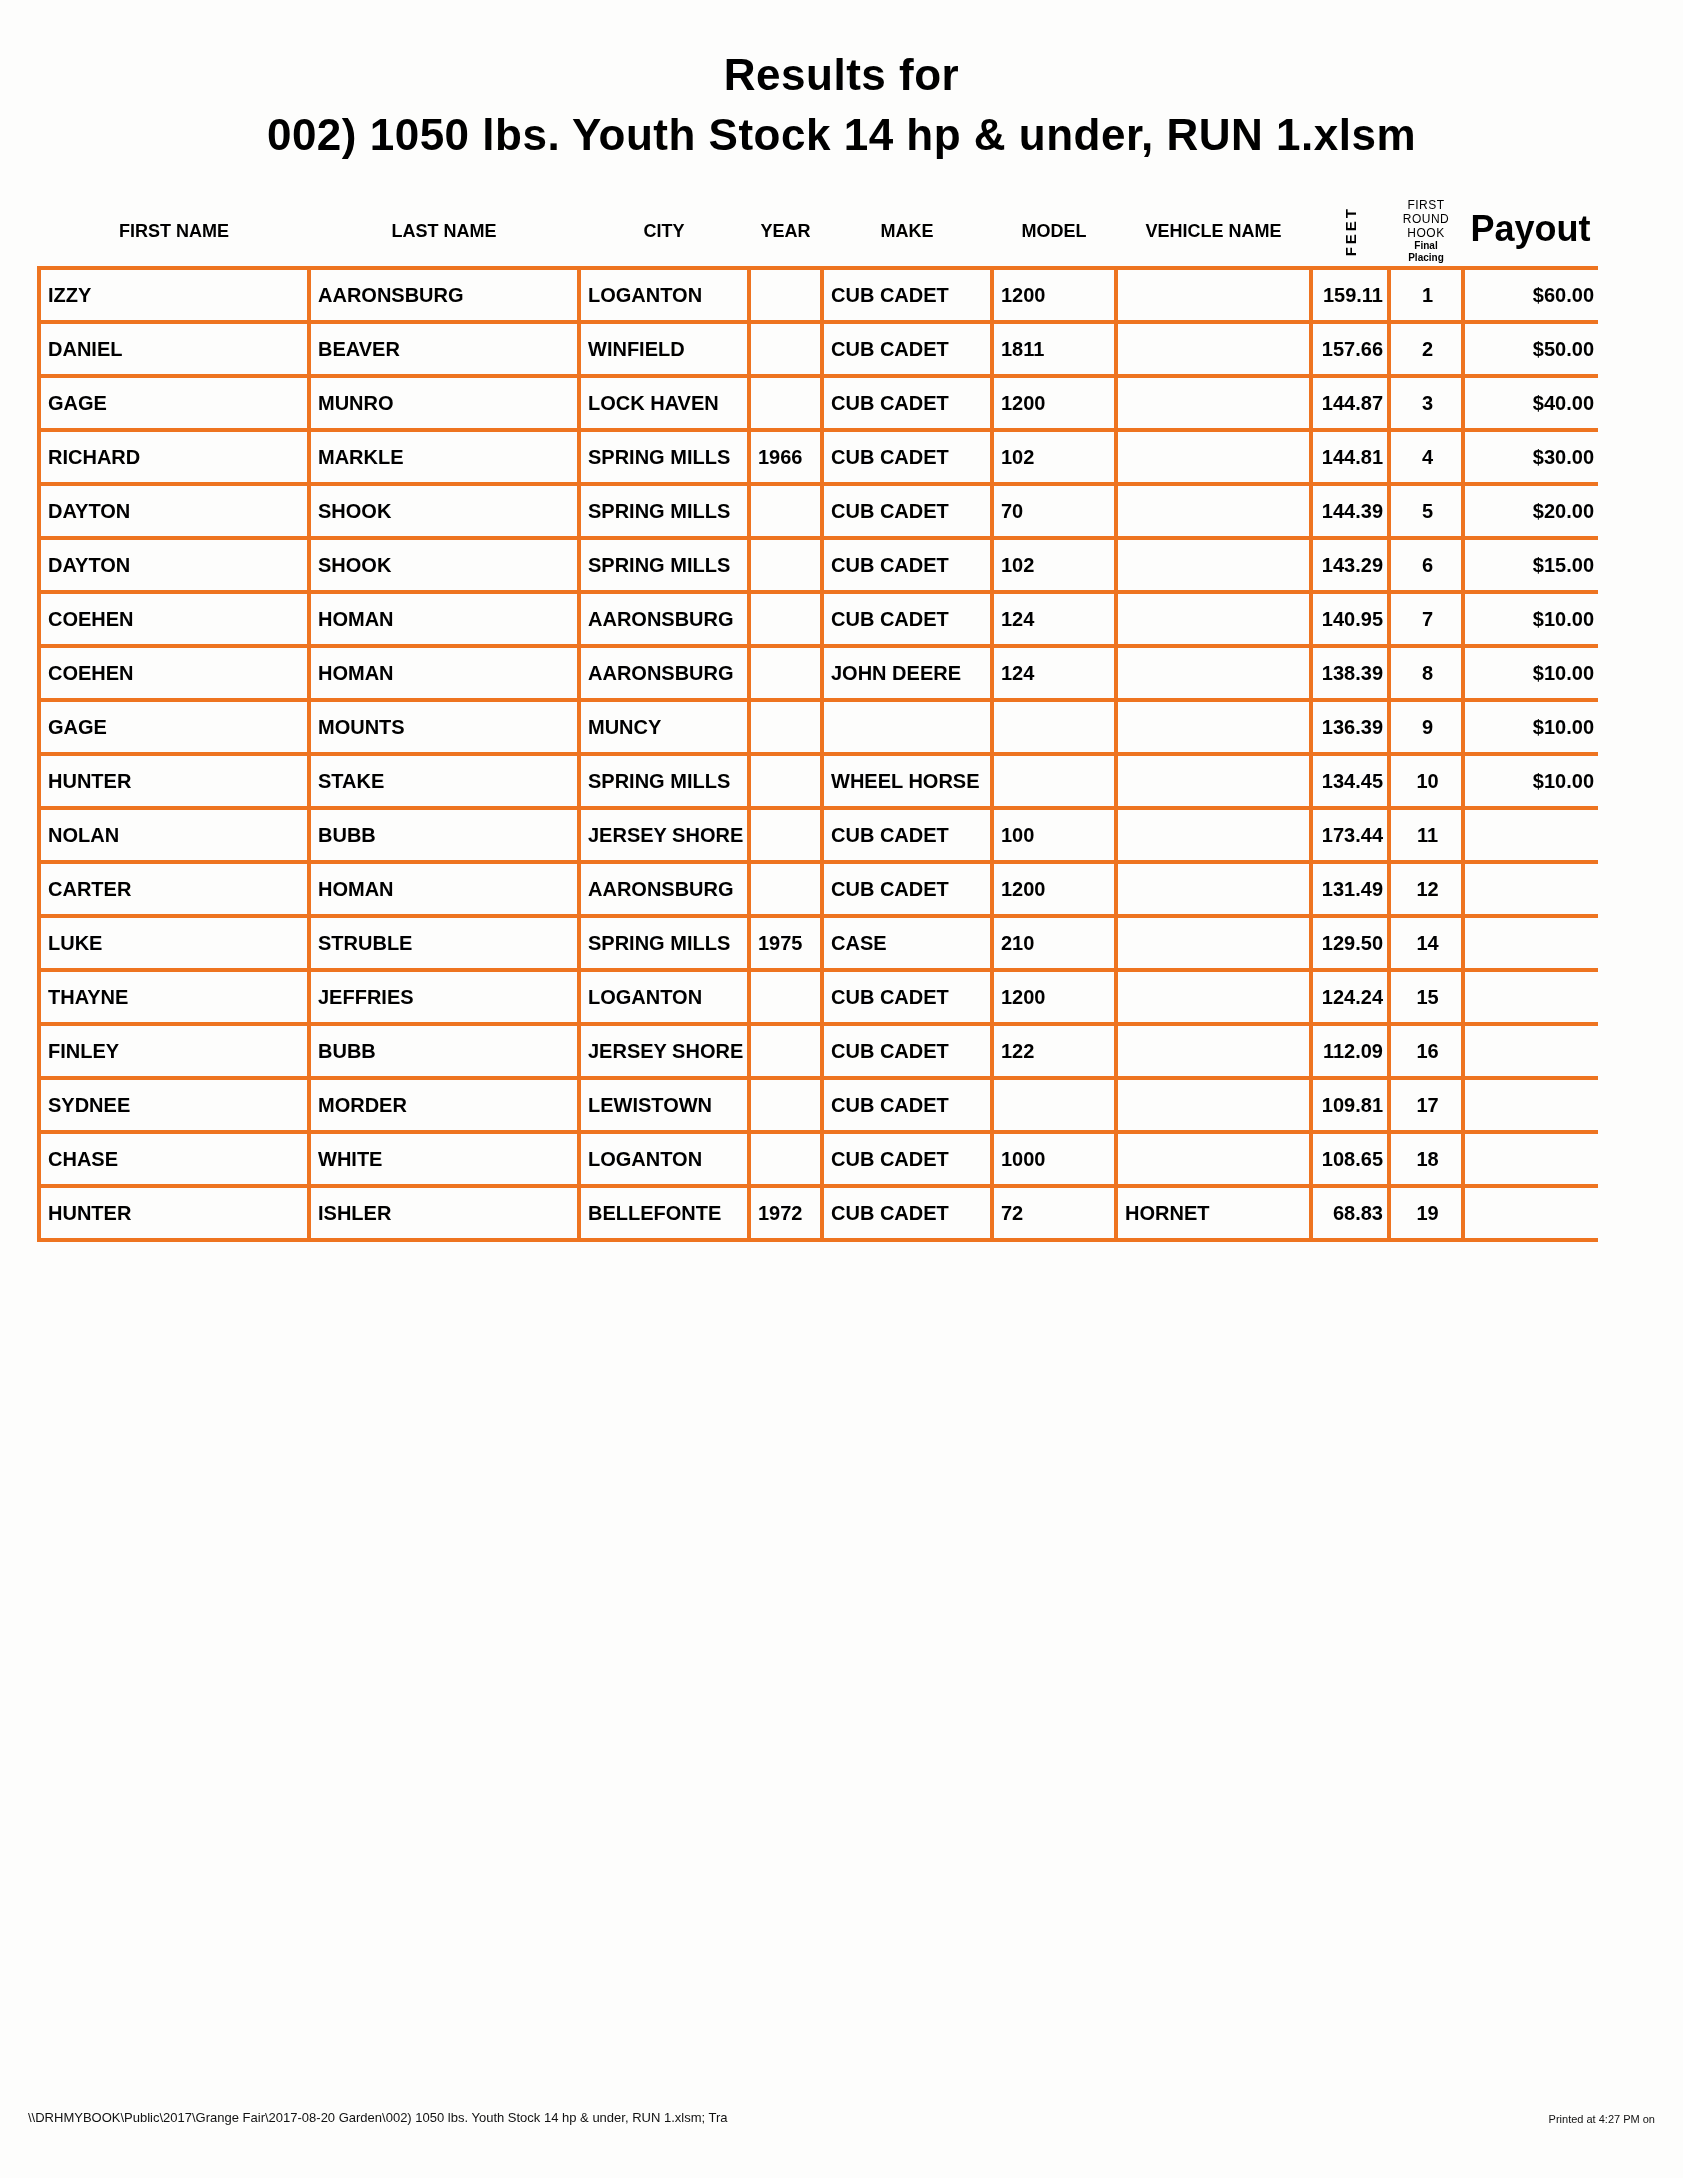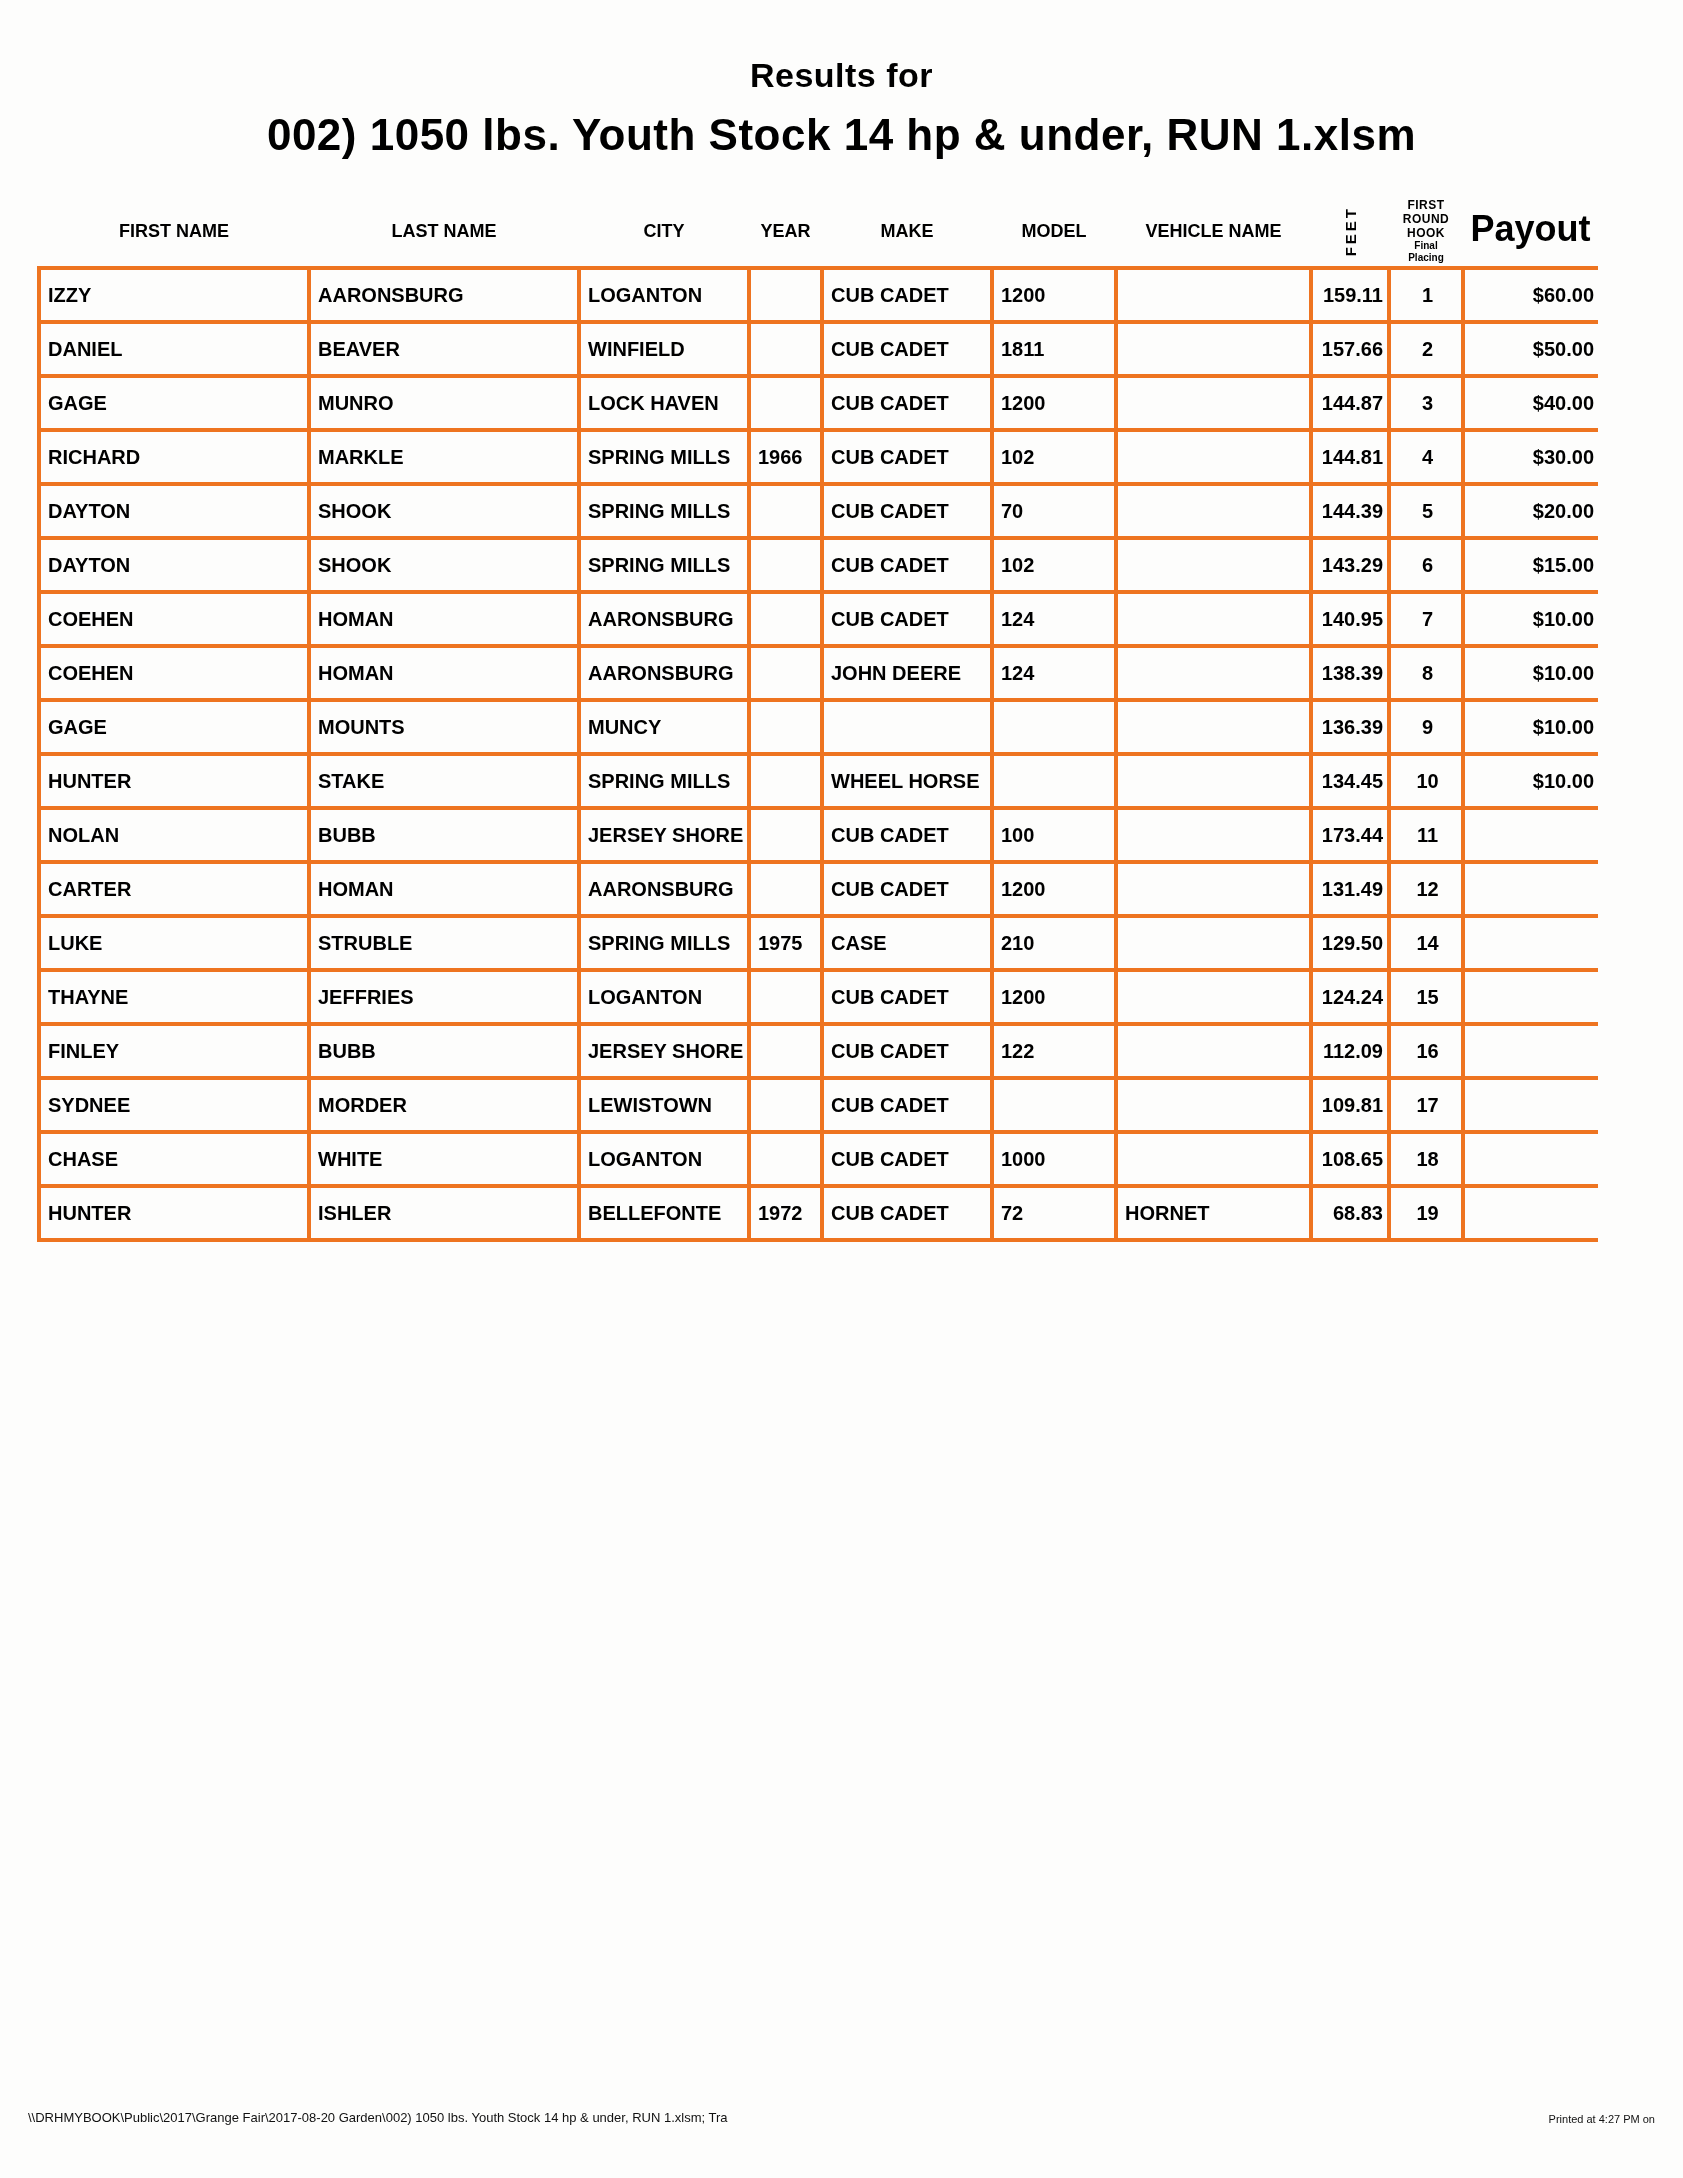--- a/index.html
+++ b/index.html
@@ -9,21 +9,21 @@
     font-family:"Liberation Sans", sans-serif;
     color:#000;
     position:relative;
     overflow:hidden;
   }
   .page{position:absolute;inset:0;}
 
   .title-block{width:100%;text-align:center;}
   .title1{
     margin:51px 0 0 0;
-    font-size:34px;font-weight:bold;line-height:48px;
+    font-size:44px;font-weight:bold;line-height:48px;
     letter-spacing:0.5px;
   }
   .title2{
     margin:12px 0 0 0;
     font-size:44px;font-weight:bold;line-height:48px;
     letter-spacing:0.5px;
   }
 
   table.results{
     margin:20px 0 0 37px;
@@ -48,21 +48,21 @@
   tr.hdr th.h-main{font-size:18px;letter-spacing:0;}
   tr.hdr th.h-feet{padding:0 0 6px 0;}
   tr.hdr th.h-feet .vert{
     display:inline-block;
     writing-mode:vertical-rl;
     transform:rotate(180deg);
     font-size:15px;font-weight:bold;letter-spacing:3px;
     line-height:1;
   }
   tr.hdr th.h-hook{padding:0 0 2px 0;}
-  .hookline{display:block;font-size:12px;font-weight:bold;line-height:14px;letter-spacing:0.5px;}
+  .hookline{display:block;font-size:12px;font-weight:normal;line-height:14px;letter-spacing:0.5px;}
   .hookline-sub{display:block;font-size:10px;font-weight:bold;line-height:12px;}
   tr.hdr th.h-payout{font-size:36px;padding:0 0 16px 0;}
 
   
   tr.row td{
     border:4px solid #EE7420;
     height:50px;
     font-size:20px;font-weight:bold;
     padding:0 4px 0 7px;
     vertical-align:middle;

